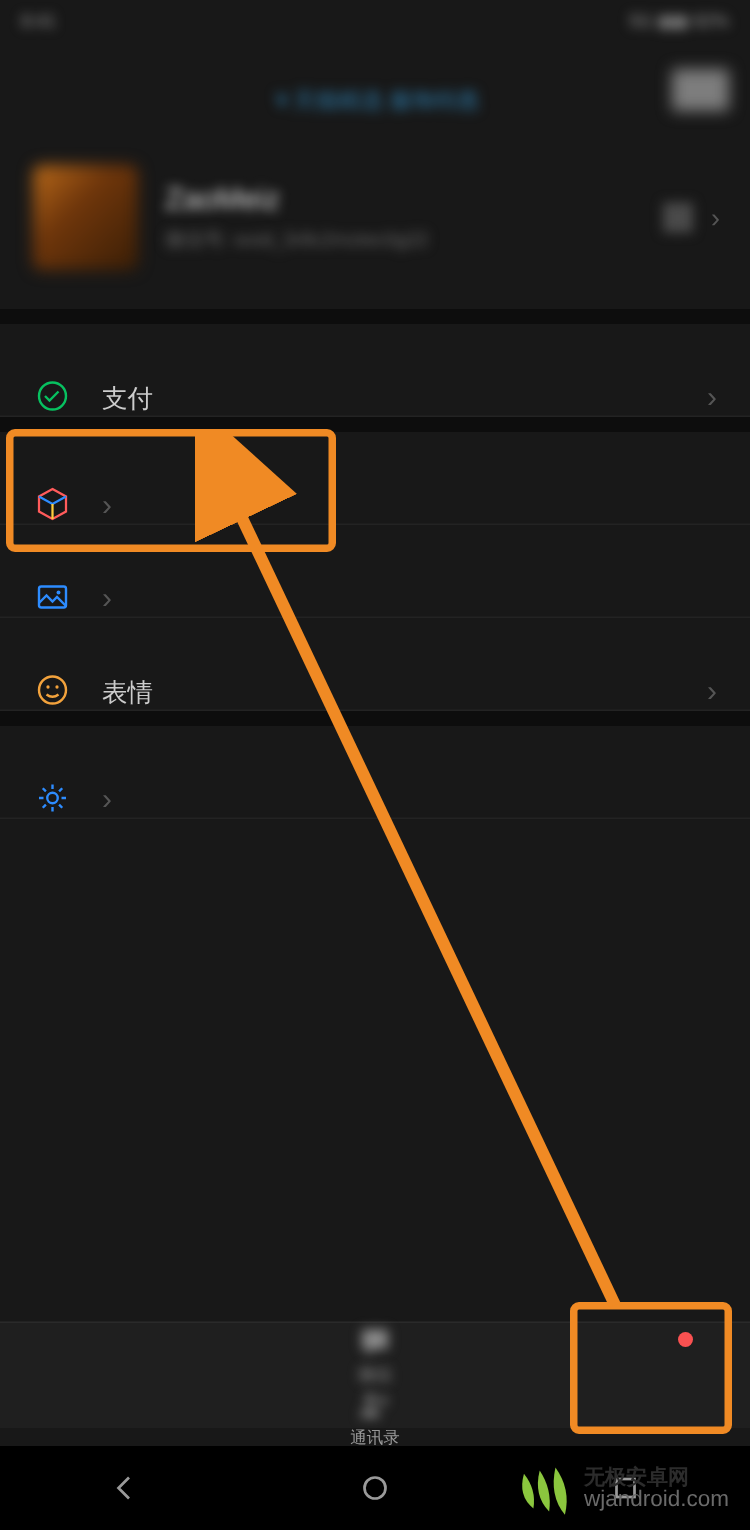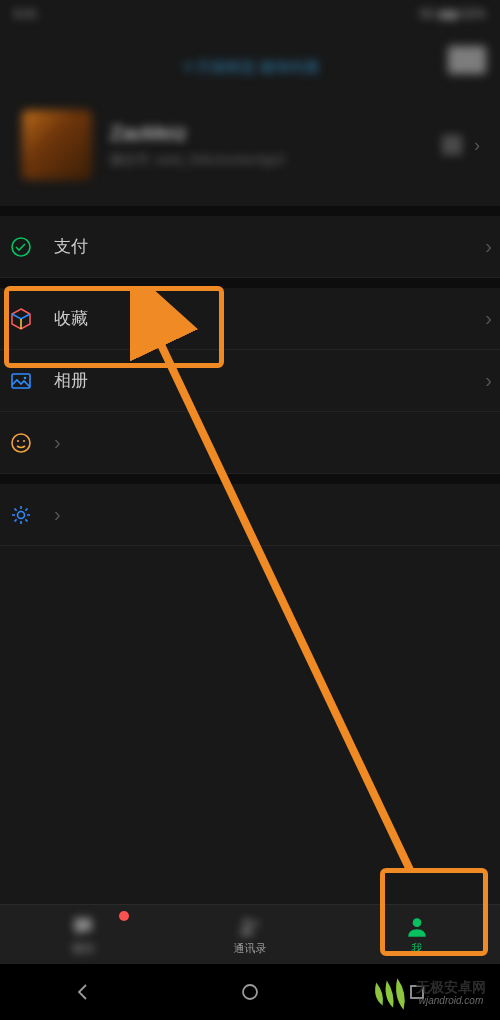--- a/index.html
+++ b/index.html
@@ -85,22 +85,22 @@
   .profile-chevron {
     color: #555;
     font-size: 18px;
   }
 
   
   .gap { height: 10px; background: #0d0d0d; }
   .menu-item {
     height: 62px;
     display: flex;
-    align-items: center;
-    padding: 0 8px;
+    align-items: flex-end;
+    padding: 0 22px;
     border-bottom: 1px solid #232323;
     position: relative;
   }
   .menu-item:last-child { border-bottom: none; }
   .mi-icon {
     width: 26px;
     height: 26px;
     display: flex;
     align-items: center;
     justify-content: center;
@@ -114,27 +114,28 @@
   }
   .mi-chevron {
     color: #555;
     font-size: 20px;
     font-weight: 300;
   }
 
   
   .tab-bar {
     position: absolute;
-    bottom: 56px;
+    bottom: 68px;
     left: 0;
     width: 100%;
-    height: 60px;
+    height: 71px;
     background: #1f1f1f;
     display: flex;
     border-top: 1px solid #2a2a2a;
+    flex-direction: column;
   }
   .tab {
     flex: 1;
     display: flex;
     flex-direction: column;
     align-items: center;
     justify-content: center;
     font-size: 11px;
     color: #9a9a9a;
     position: relative;
@@ -196,24 +197,23 @@
     background: rgba(255,255,255,0);
     padding: 6px 4px;
   }
   .wm-logo {
     width: 42px;
     height: 42px;
   }
   .wm-text {
     margin-left: 4px;
     line-height: 1.1;
-    text-align: center;
   }
   .wm-text .line1 { font-size: 14px; color: #2c2c2c; font-weight:600; }
-  .wm-text .line2 { font-size: 10px; color: #6a6a6a; font-style: italic; }
+  .wm-text .line2 { font-size: 15px; color: #6a6a6a; }
 </style>
 </head>
 <body>
 
 <div class="status-bar">
   <span class="blur">8:41</span>
   <span class="blur">5G ▮▮▮ 82%</span>
 </div>
 
 <div class="notice-row">
@@ -247,45 +247,44 @@
 <div class="gap"></div>
 
 <div class="menu-item">
   <span class="mi-icon">
     <svg width="24" height="24" viewBox="0 0 24 24">
         <path d="M12 2 L21 7 L21 17 L12 22 L3 17 L3 7 Z" fill="none" stroke="#ff5b5b" stroke-width="1.5"></path>
         <path d="M3 7 L12 12 L21 7" fill="none" stroke="#2d8cff" stroke-width="1.5"></path>
         <path d="M12 12 L12 22" fill="none" stroke="#ffce3d" stroke-width="1.5"></path>
       </svg>
   </span>
-  <span class="mi-label">收藏</span>
   <span class="mi-chevron">›</span>
 </div>
 
 <div class="menu-item">
   <span class="mi-icon">
     <svg width="24" height="24" viewBox="0 0 24 24">
         <rect x="3" y="5" width="18" height="14" rx="1.5" fill="none" stroke="#2d8cff" stroke-width="1.6"></rect>
         <path d="M3 16 L8 11 L12 15 L15 12 L21 18" fill="none" stroke="#2d8cff" stroke-width="1.6"></path>
         <circle cx="16" cy="9" r="1.3" fill="#2d8cff"></circle>
       </svg>
   </span>
-  <span class="mi-label">相册</span>
   <span class="mi-chevron">›</span>
 </div>
 
 <div class="menu-item">
   <span class="mi-icon">
     <svg width="24" height="24" viewBox="0 0 24 24">
         <circle cx="12" cy="12" r="9" fill="none" stroke="#f2a23c" stroke-width="1.6"></circle>
         <circle cx="9" cy="10" r="1.1" fill="#f2a23c"></circle>
         <circle cx="15" cy="10" r="1.1" fill="#f2a23c"></circle>
         <path d="M8 15 Q12 18 16 15" fill="none" stroke="#f2a23c" stroke-width="1.6"></path>
       </svg>
   </span>
+  <span class="mi-label">表情</span>
   <span class="mi-chevron">›</span>
 </div>
 
 <div class="gap"></div>
 
 <div class="menu-item">
   <span class="mi-icon">
     <svg width="24" height="24" viewBox="0 0 24 24">
         <circle cx="12" cy="12" r="3.5" fill="none" stroke="#2d8cff" stroke-width="1.6"></circle>
         <path d="M12 3 L12 6 M12 18 L12 21 M3 12 L6 12 M18 12 L21 12 M5.5 5.5 L7.6 7.6 M16.4 16.4 L18.5 18.5 M5.5 18.5 L7.6 16.4 M16.4 7.6 L18.5 5.5" stroke="#2d8cff" stroke-width="1.6"></path>

